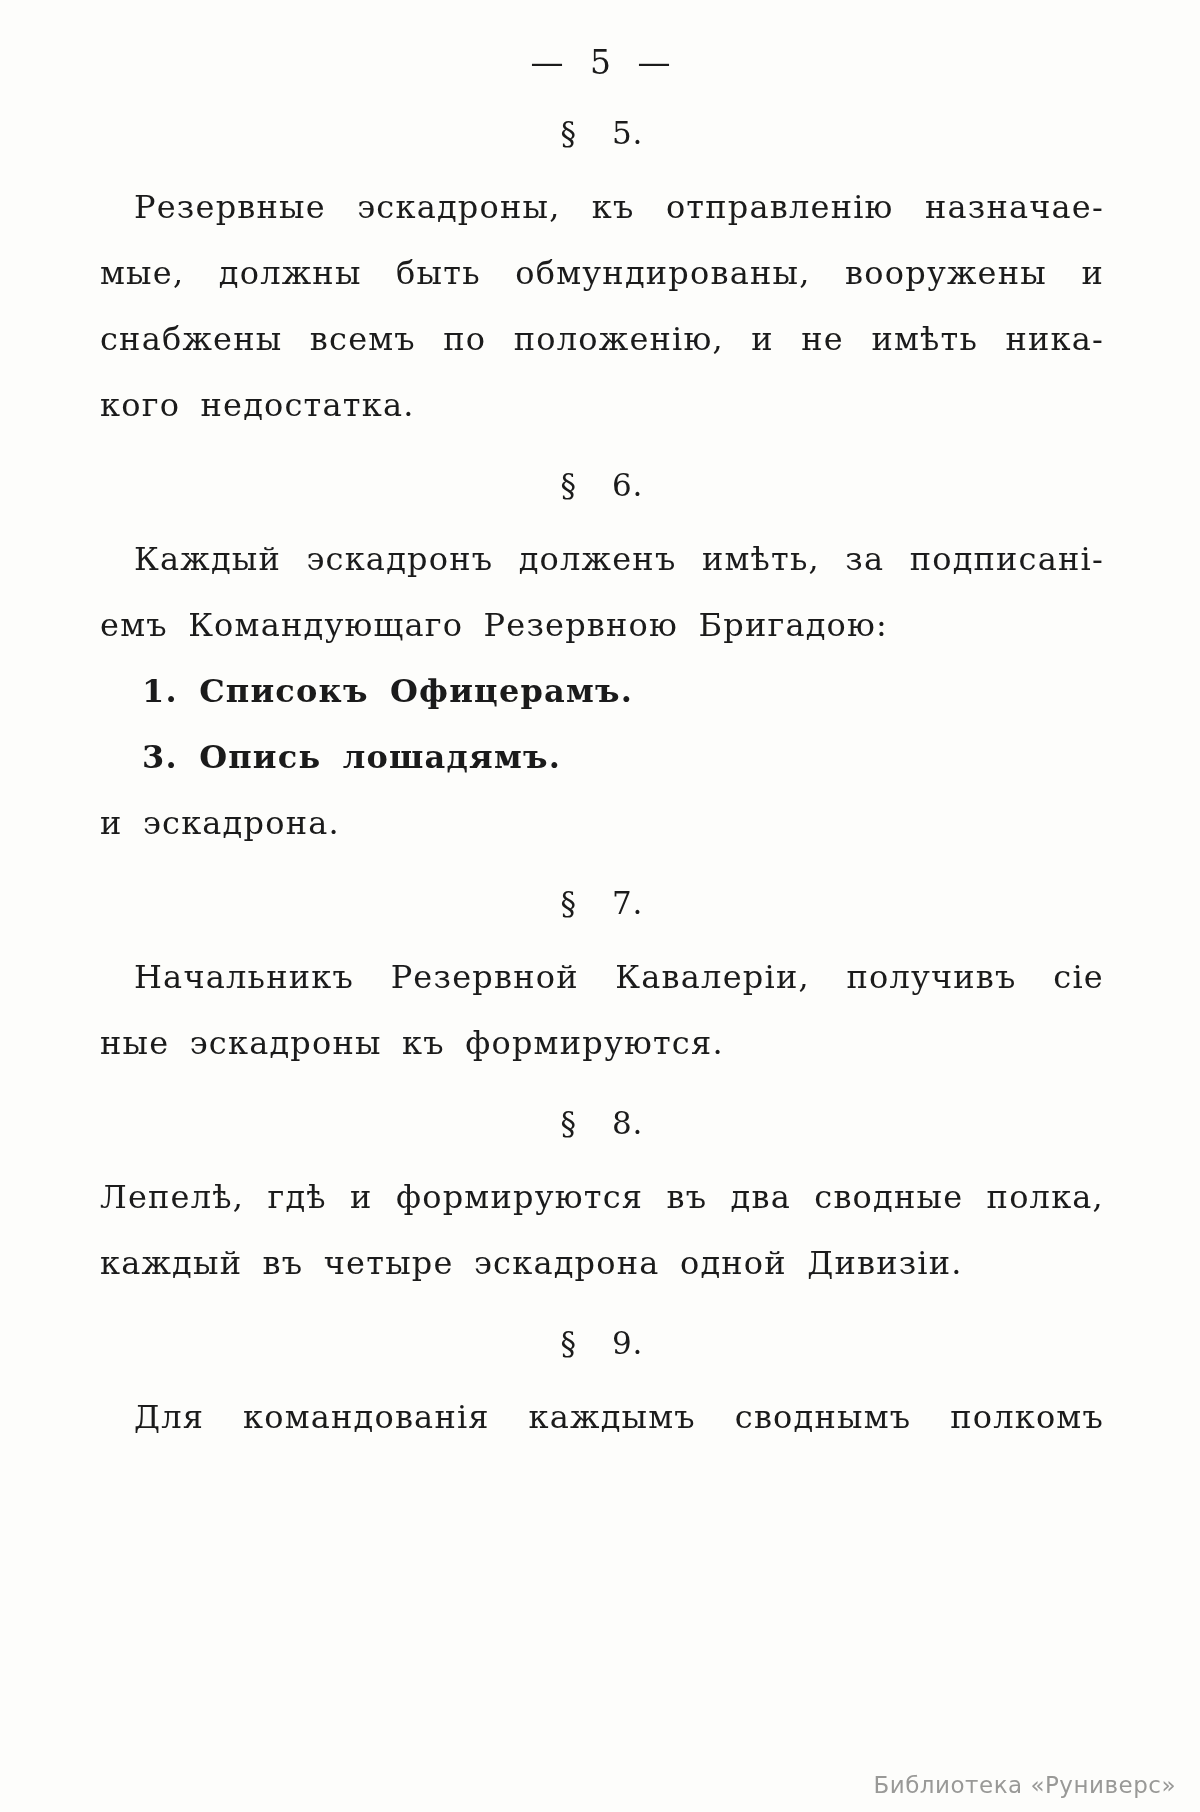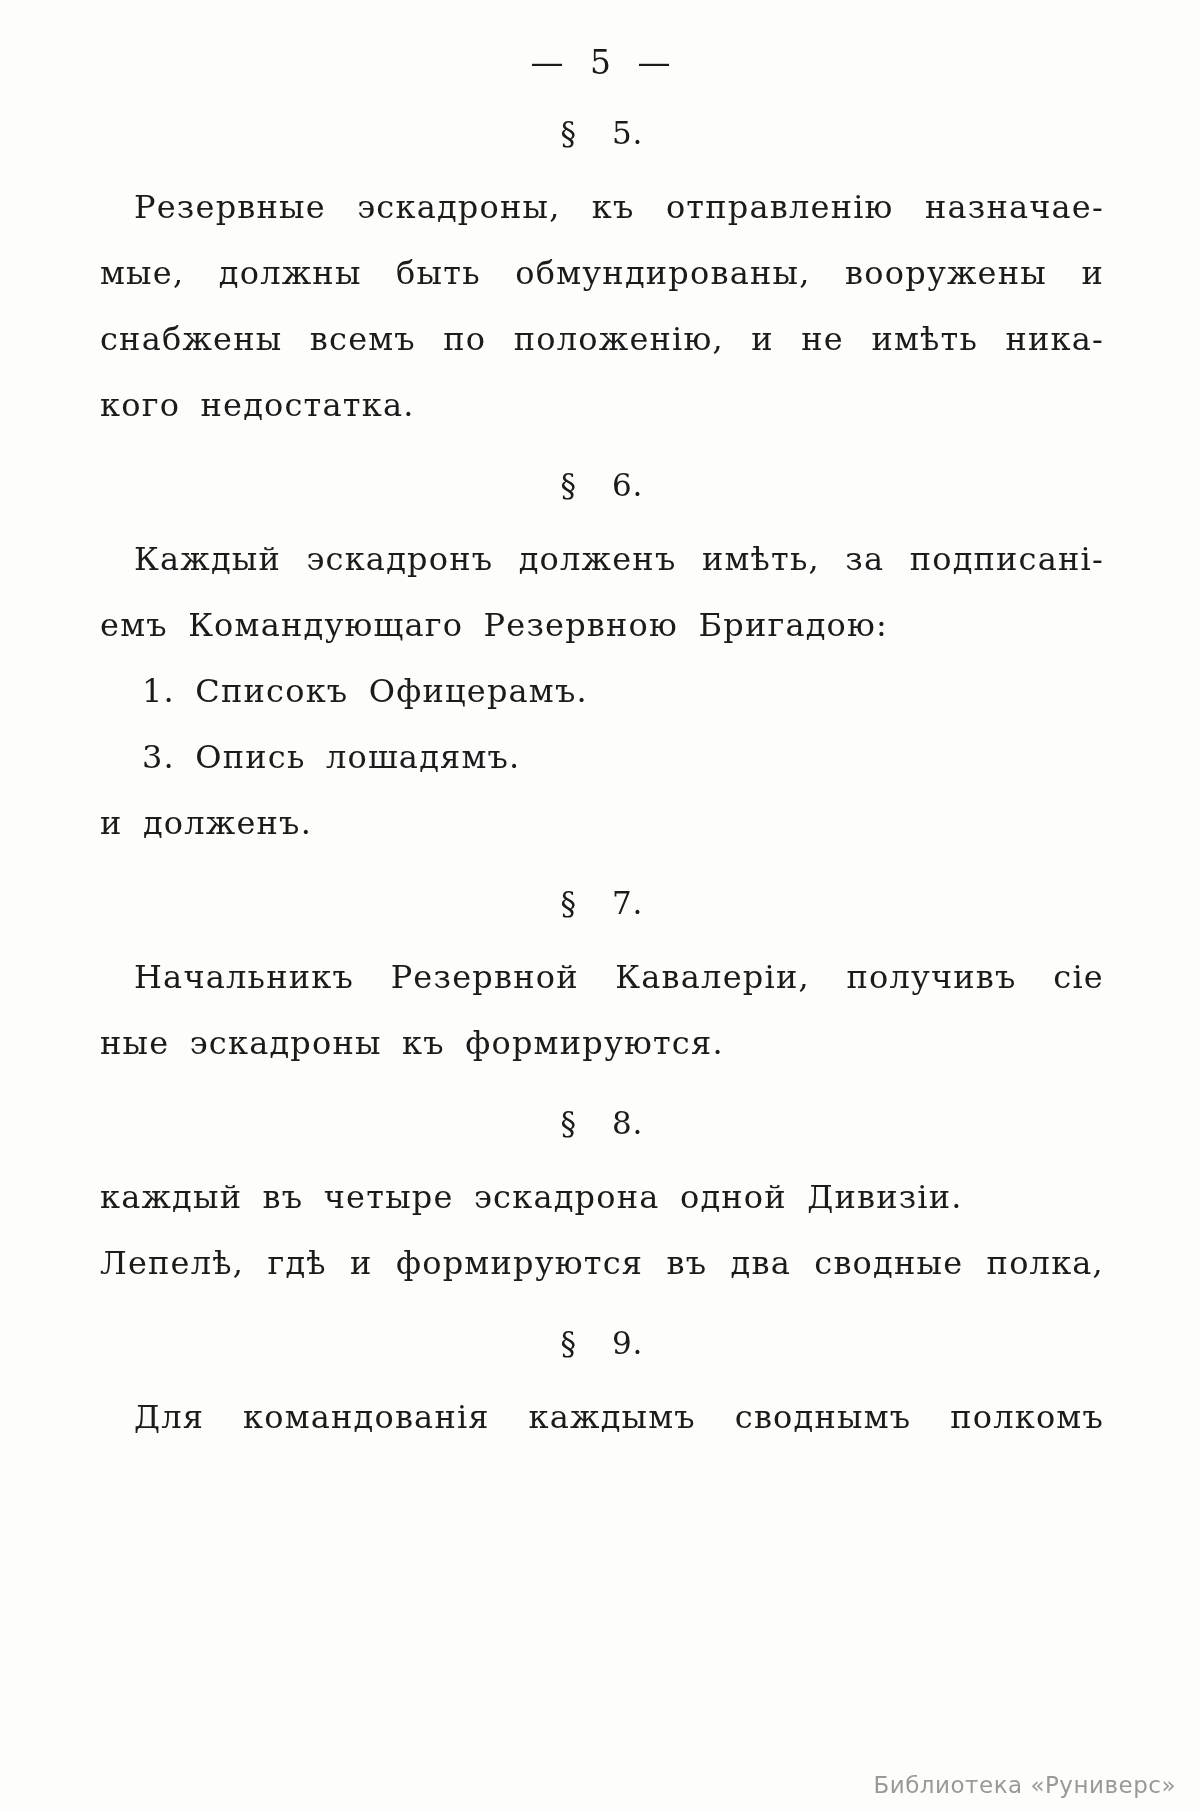--- a/index.html
+++ b/index.html
@@ -39,21 +39,21 @@
     font-size: 32px;
     line-height: 66px;
     letter-spacing: 1.2px;
     word-spacing: 9px;
   }
   .justify {
     text-align: justify;
     text-align-last: justify;
   }
   .indent { text-indent: 34px; }
-  .list   { text-indent: 42px; }
+  .list   { text-indent: 42px; font-weight: bold; }
   .watermark {
     position: absolute;
     right: 24px;
     bottom: 14px;
     font-family: "DejaVu Sans", "Liberation Sans", sans-serif;
     font-size: 23px;
     color: #999997;
     letter-spacing: 0.5px;
   }
 </style>
@@ -71,33 +71,33 @@
     <div class="line justify">снабжены всемъ по положенію, и не имѣть ника-</div>
     <div class="line">кого недостатка.</div>
   </div>
 
   <div class="section">
     <div class="heading">§ 6.</div>
     <div class="line indent justify">Каждый эскадронъ долженъ имѣть, за подписані-</div>
     <div class="line">емъ Командующаго Резервною Бригадою:</div>
     <div class="line list">1. Списокъ Офицерамъ.</div>
     <div class="line list">3. Опись лошадямъ.</div>
-    <div class="line">и долженъ.</div>
+    <div class="line">и эскадрона.</div>
   </div>
 
   <div class="section">
     <div class="heading">§ 7.</div>
     <div class="line indent justify">Начальникъ Резервной Кавалеріи, получивъ сіе</div>
     <div class="line">ные эскадроны къ формируются.</div>
   </div>
 
   <div class="section">
     <div class="heading">§ 8.</div>
+    <div class="line justify">Лепелѣ, гдѣ и формируются въ два сводные полка,</div>
     <div class="line">каждый въ четыре эскадрона одной Дивизіи.</div>
-    <div class="line justify">Лепелѣ, гдѣ и формируются въ два сводные полка,</div>
   </div>
 
   <div class="section">
     <div class="heading">§ 9.</div>
     <div class="line indent justify">Для командованія каждымъ своднымъ полкомъ</div>
   </div>
 
 </div>
 
 <div class="watermark">Библиотека «Руниверс»</div>

